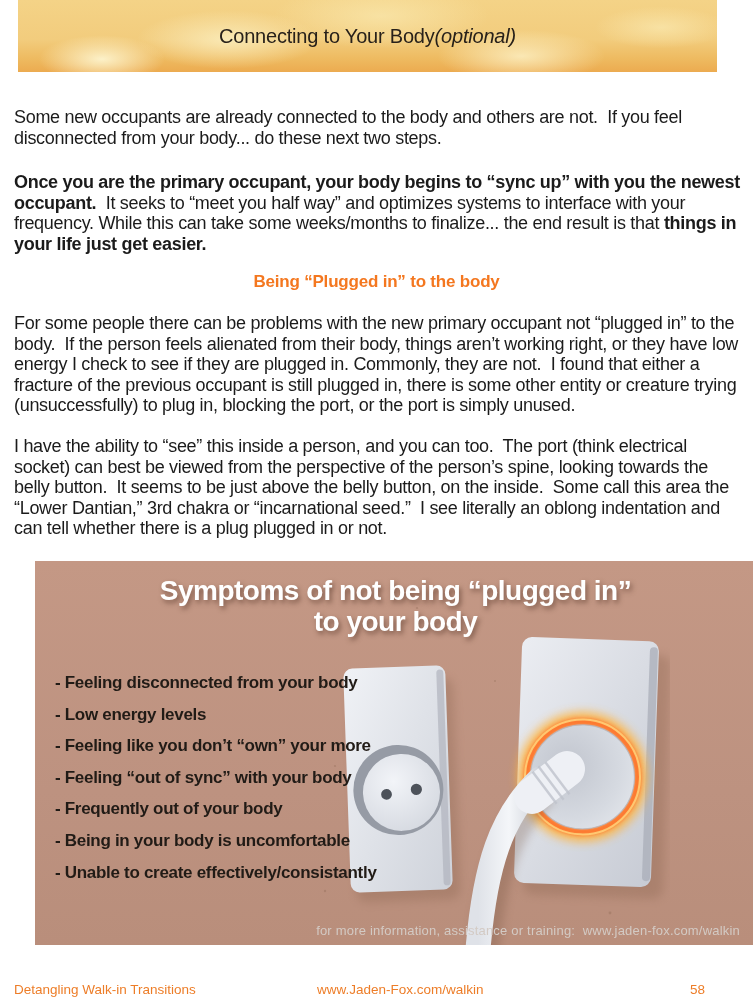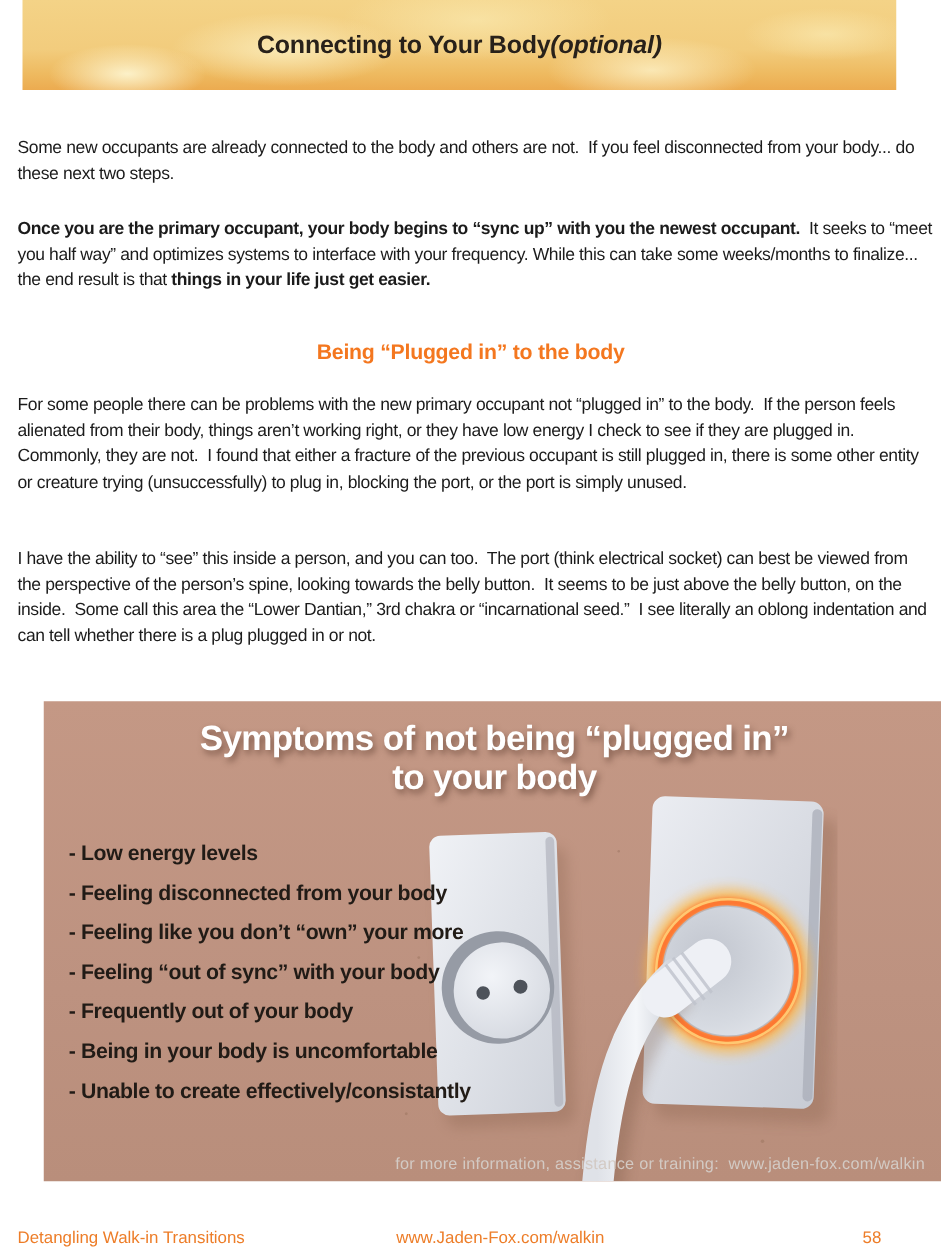--- a/index.html
+++ b/index.html
@@ -15,28 +15,28 @@
       radial-gradient(90px 34px at 12% 82%, rgba(253,244,206,0.95), rgba(253,244,206,0) 70%),
       radial-gradient(130px 42px at 30% 55%, rgba(251,238,190,0.85), rgba(251,238,190,0) 70%),
       radial-gradient(150px 45px at 52% 22%, rgba(250,233,176,0.70), rgba(250,233,176,0) 72%),
       radial-gradient(120px 38px at 72% 78%, rgba(253,242,200,0.80), rgba(253,242,200,0) 70%),
       radial-gradient(95px 30px at 92% 38%, rgba(251,236,182,0.65), rgba(251,236,182,0) 70%),
       linear-gradient(180deg, #f4d387 0%, #f2cc7d 55%, #eeba60 82%, #ecab50 100%);
   }
   .banner-title {
     position:absolute; left:0; top:0; width:100%; height:100%;
     display:flex; align-items:center; justify-content:center;
-    font-size:20px; font-weight:bold; color:#28211a; letter-spacing:-0.2px;
+    font-size:20px; font-weight:normal; color:#28211a; letter-spacing:-0.2px;
   }
   .banner-title .suffix { font-style:italic; margin-left:0; }
 
   
   .para {
     position:absolute; left:14px; width:732px; margin:0;
-    font-size:14px; line-height:20.5px; letter-spacing:-0.3px;
+    font-size:18px; line-height:20.5px; letter-spacing:-0.3px;
     color:#1b1b1b; white-space:pre-wrap;
   }
   .b { font-weight:bold; }
   #p1 { top:107px; }
   #p2 { top:172px; }
   #p3 { top:313px; }
   #p4 { top:436px; }
   .section-heading {
     position:absolute; top:272px; left:0; width:753px; margin:0;
     text-align:center; font-size:17px; font-weight:bold;
@@ -169,22 +169,22 @@
         <path d="M 497 235 L 532 208" fill="none" stroke="#eef0f5" stroke-width="36" stroke-linecap="round"></path>
         <g stroke="#bfc3cc" stroke-width="2.5" opacity="0.8" transform="rotate(-37 516 222)">
           <line x1="508" y1="202" x2="508" y2="242"></line>
           <line x1="516" y1="201" x2="516" y2="243"></line>
           <line x1="524" y1="202" x2="524" y2="242"></line>
         </g>
       </g>
     </svg>
 
     <div class="symptoms">
+      <div class="symptom">- Feeling disconnected from your body</div>
       <div class="symptom">- Low energy levels</div>
-      <div class="symptom">- Feeling disconnected from your body</div>
       <div class="symptom">- Feeling like you don’t “own” your more</div>
       <div class="symptom">- Feeling “out of sync” with your body</div>
       <div class="symptom">- Frequently out of your body</div>
       <div class="symptom">- Being in your body is uncomfortable</div>
       <div class="symptom">- Unable to create effectively/consistantly</div>
     </div>
 
     <div class="figure-caption">for more information, assistance or training:  www.jaden-fox.com/walkin</div>
   </div>
 

